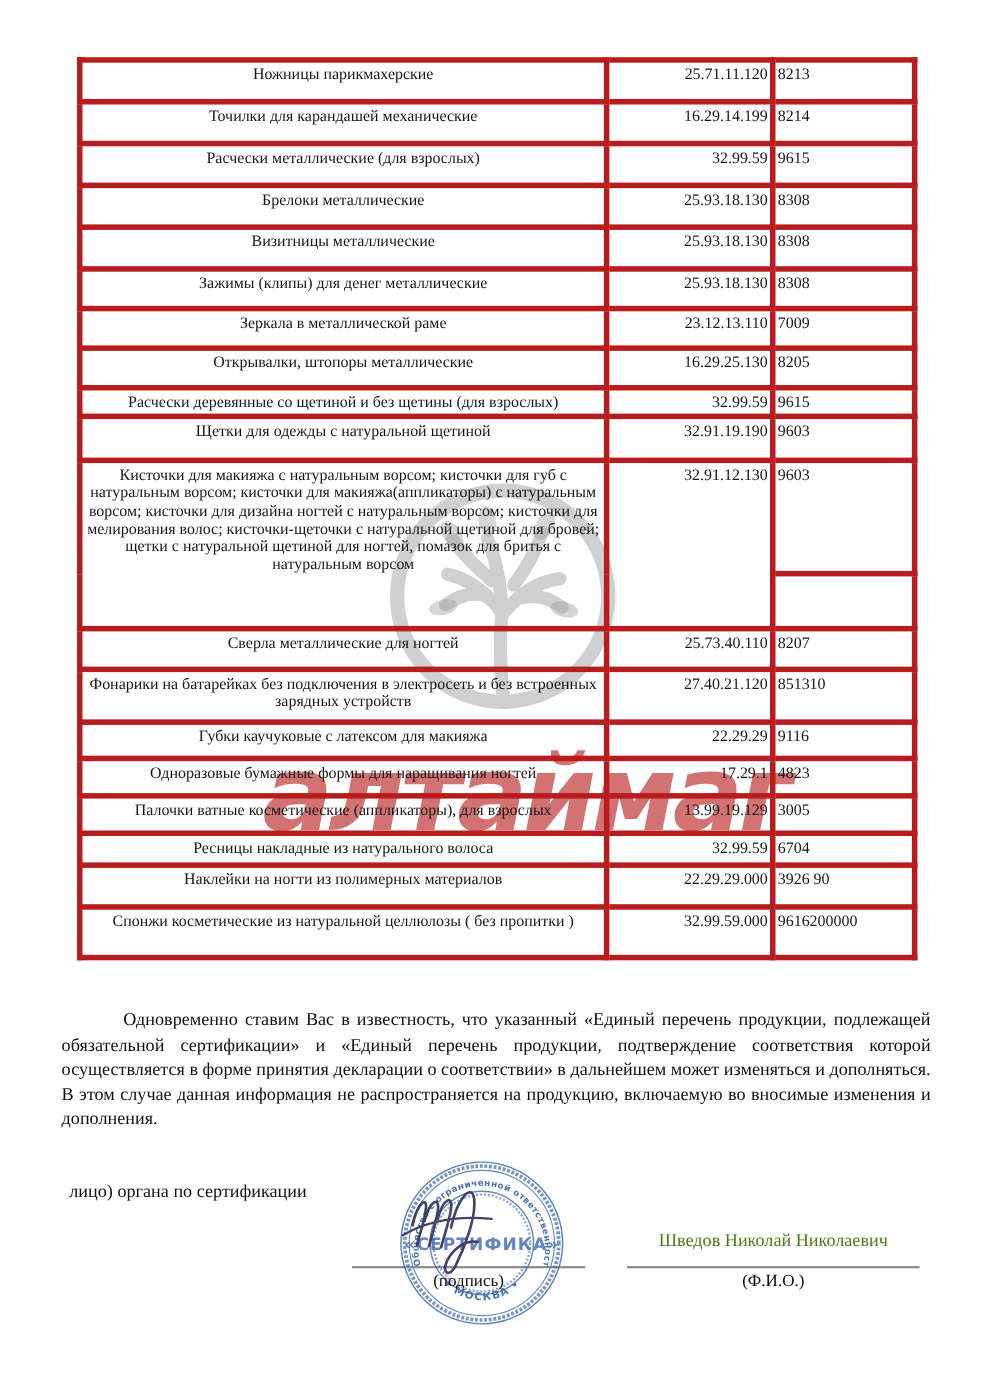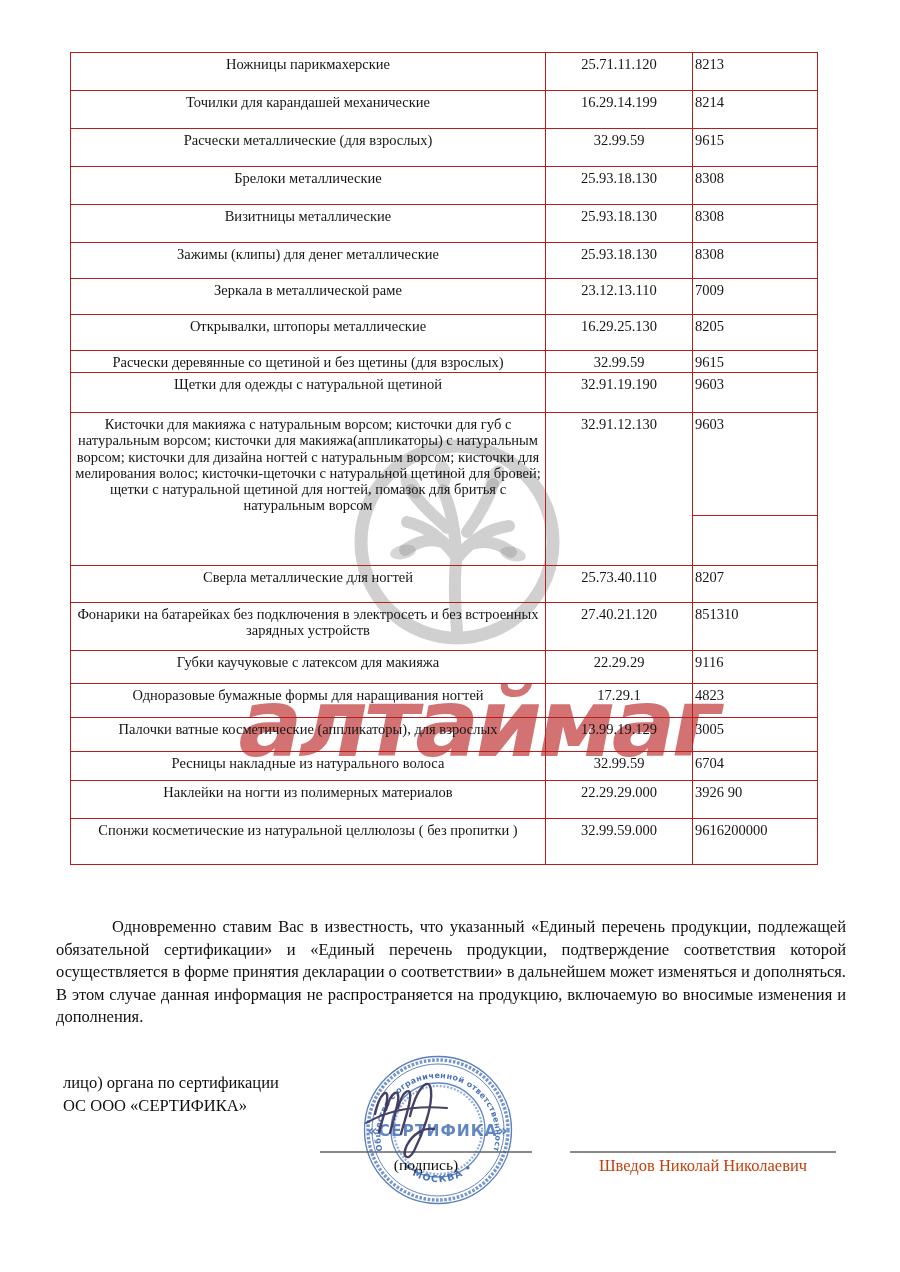--- a/index.html
+++ b/index.html
@@ -12,37 +12,37 @@
     font-family:"DejaVu Sans",sans-serif;font-weight:bold;font-size:95px;
     letter-spacing:-4px;color:#b91c1c;opacity:.62;white-space:nowrap;font-style:italic;}
   .wm-tagline{left:457px;top:784px;transform:translateX(-50%);
     font-family:"DejaVu Sans",sans-serif;font-size:26px;letter-spacing:5px;
     color:#b2b2b2;opacity:.65;white-space:nowrap;}
   .wm-tree{left:347px;top:432px;}
 
   
   table.products{position:absolute;left:70px;top:52px;z-index:2;
     border-collapse:collapse;table-layout:fixed;width:732px;background:transparent;}
-  table.products td{border:1px solid #b91c1c;font-size:14.5px;line-height:1.12;
+  table.products td{border:5px solid #b91c1c;font-size:14.5px;line-height:1.12;
     vertical-align:top;padding:3px 2px 2px;overflow:hidden;}
   td.c1{width:470px;text-align:center;padding:4px 8px 2px;}
-  td.c2{width:142px;text-align:center;padding-left:2px;}
+  td.c2{width:142px;text-align:right;padding-left:2px;}
   td.c3{width:120px;text-align:left;padding-left:10px;}
   td.big{line-height:1.44;vertical-align:middle;padding:2px 10px;margin-left:32px;}
   td.mid{vertical-align:middle;}
 
   
   .notice{position:absolute;left:56px;top:916px;width:790px;z-index:2;
     font-size:16.5px;line-height:22.5px;text-align:justify;text-indent:56px;color:#0f0f0f;}
 
   
   .role{position:absolute;left:63px;top:1072px;width:280px;z-index:2;
     font-size:16.5px;line-height:22.5px;color:#0f0f0f;}
   .sig-name{position:absolute;left:570px;top:1118px;width:266px;z-index:2;
-    font-size:16.5px;text-align:center;color:#c2410c;margin-top:38px;}
+    font-size:16.5px;text-align:center;color:#4d7c0f;}
   .rule{position:absolute;height:0;border-top:2px solid #8a8a8a;z-index:2;}
   .rule-podpis{left:320px;top:1151px;width:212px;}
   .rule-fio{left:570px;top:1151px;width:266px;}
   .under-label{position:absolute;z-index:5;font-size:15.5px;text-align:center;color:#0f0f0f;}
   .lbl-podpis{left:320px;top:1156px;width:212px;}
   .lbl-fio{left:570px;top:1156px;width:266px;}
   .stamp{position:absolute;left:353px;top:1046px;z-index:4;}
 </style>
 </head>
 <body>
@@ -171,21 +171,20 @@
           <td class="c2">32.99.59.000</td>
           <td class="c3">9616200000</td>
         </tr>
       </tbody>
   </table>
 
   <div class="notice">Одновременно ставим Вас в известность, что указанный «Единый перечень продукции, подлежащей обязательной сертификации» и «Единый перечень продукции, подтверждение соответствия которой осуществляется в форме принятия декларации о соответствии» в дальнейшем может изменяться и дополняться. В этом случае данная информация не распространяется на продукцию, включаемую во вносимые изменения и дополнения.</div>
 
   <div class="role">
     <div>лицо) органа по сертификации</div>
-    <div>ОС ООО «СЕРТИФИКА»</div>
   </div>
 
   <svg class="stamp" width="170" height="170" viewBox="0 0 170 170">
     <defs>
       <path id="arcTop" d="M 29.5,104.5 A 57.5,57.5 0 1 1 140.5,104.5"></path>
       <path id="arcBottom" d="M 45,116 A 50,50 0 0 0 125,116"></path>
     </defs>
     <g fill="none" stroke="#3c69b2">
       <circle cx="85" cy="84" r="73.5" stroke-width="1.3" opacity="0.85"></circle>
       <circle cx="85" cy="84" r="70" stroke-width="3.4" stroke-dasharray="2.6 1.6" opacity="0.7"></circle>
@@ -206,13 +205,14 @@
       <path d="M 45,62 C 50,43 59,40 57,53 C 55,67 50,79 48,88"></path>
       <path d="M 57,70 C 63,43 76,29 78,44 C 80,61 69,89 61,105 C 55,116 48,111 54,99 C 60,88 71,81 81,83"></path>
       <path d="M 13,77 C 35,64 62,59 94,62" stroke-width="2"></path>
     </g>
   </svg>
 
   <div class="rule rule-podpis"></div>
   <div class="rule rule-fio"></div>
   <div class="under-label lbl-podpis">(подпись)</div>
   <div class="sig-name">Шведов Николай Николаевич</div>
+  <div class="under-label lbl-fio">(Ф.И.О.)</div>
 </div>
 
 </body></html>

